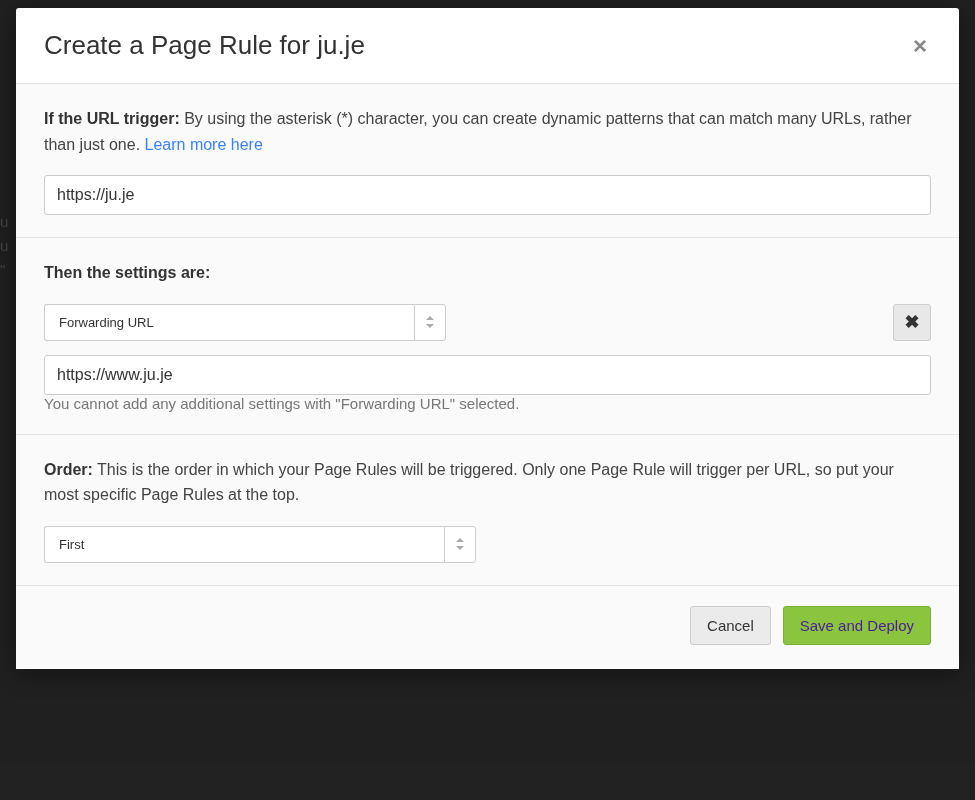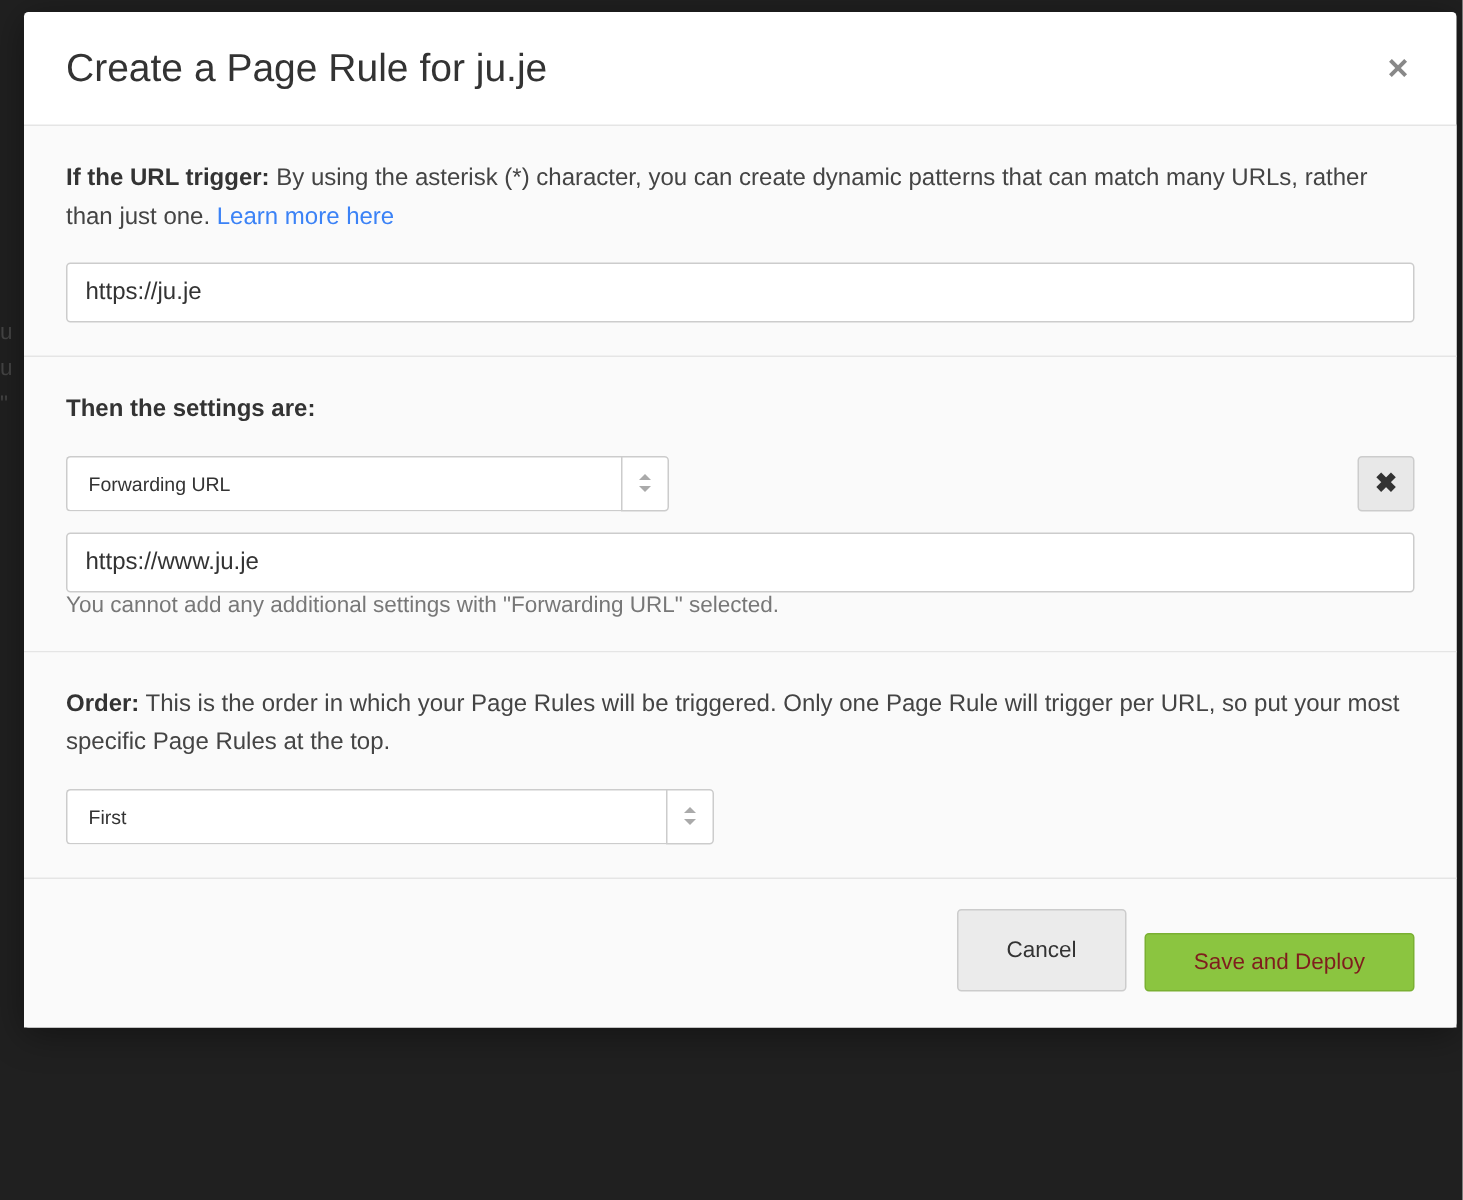--- a/index.html
+++ b/index.html
@@ -21,21 +21,21 @@
       top: 210px;
       left: 0;
       color: #444;
       font-size: 15px;
       line-height: 1.6;
     }
     .modal {
       position: absolute;
       top: 8px;
       left: 16px;
-      right: 4px;
+      right: 16px;
       background: #fff;
       border-radius: 3px;
       box-shadow: 0 4px 24px rgba(0,0,0,0.4);
     }
     .modal-header {
       display: flex;
       align-items: center;
       justify-content: space-between;
       padding: 22px 28px;
       border-bottom: 1px solid #e5e5e5;
@@ -149,33 +149,32 @@
       color: #777;
     }
     .footer {
       padding: 20px 28px 24px;
       display: flex;
       justify-content: flex-end;
       gap: 12px;
       background: #fafafa;
     }
     .btn {
-      padding: 10px 32px;
+      padding: 10px 16px;
       border: 1px solid #ccc;
       border-radius: 3px;
       font-size: 15px;
       cursor: pointer;
       background: #ebebeb;
       color: #333;
     }
     .btn-primary {
       background: #8bc540;
       border-color: #7ab032;
-      color: #7f1d1d;
-      margin-top: 16px;
+      color: #4c1d95;
     }
   </style>
 </head>
 <body>
 
 <div class="backdrop">
   <div class="bg-text">u<br>u<br>"</div>
 </div>
 
 <div class="modal">

